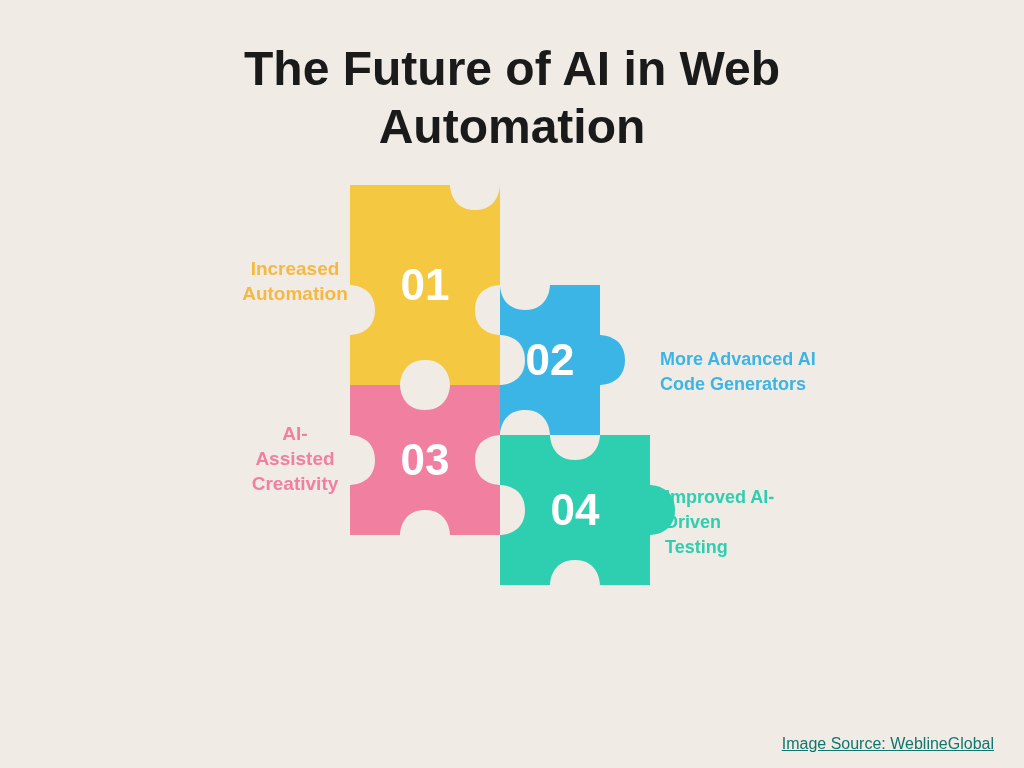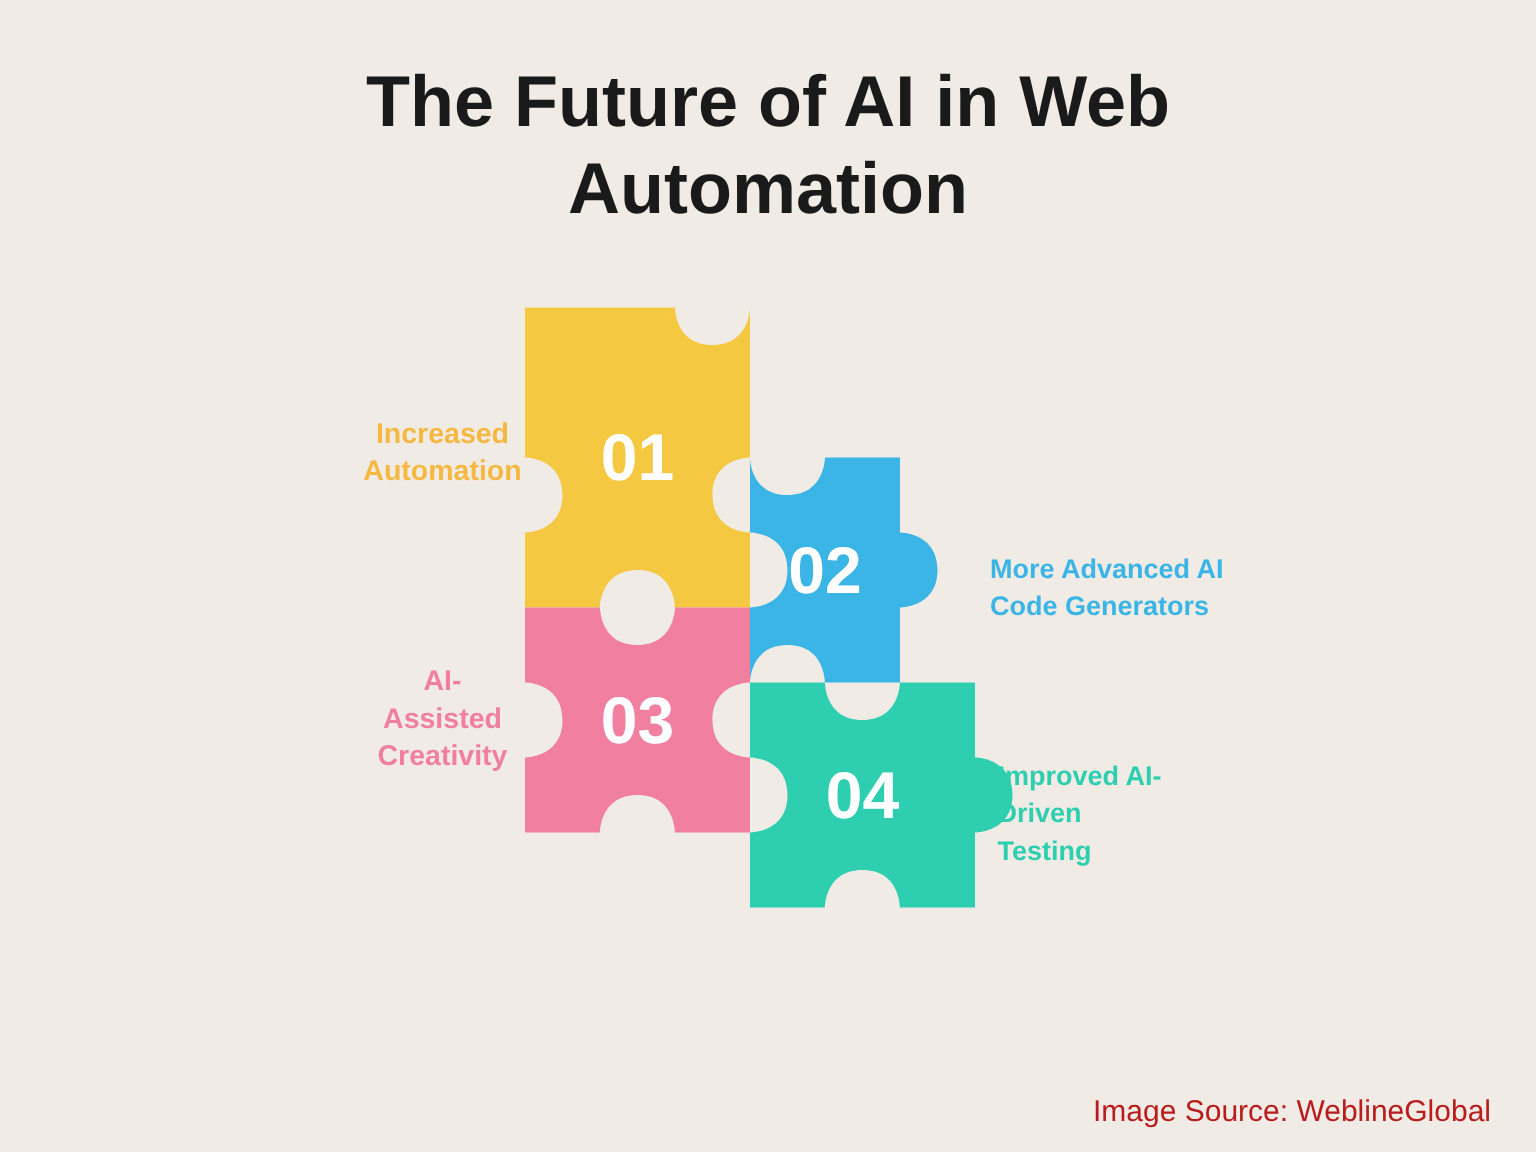--- a/index.html
+++ b/index.html
@@ -8,42 +8,42 @@
       height: 768px;
       background-color: #f0ebe5;
       font-family: 'Arial', sans-serif;
       overflow: hidden;
       position: relative;
     }
 
     .title-section {
       text-align: center;
       padding-top: 40px;
-      margin-bottom: 20px;
     }
 
     .title-section h1 {
       font-size: 48px;
       font-weight: 900;
       color: #1a1a1a;
       line-height: 1.2;
     }
 
     .puzzle-container {
       position: relative;
       width: 100%;
       height: 540px;
     }
 
     .source-text {
       position: absolute;
       bottom: 15px;
       right: 30px;
-      font-size: 20px;
-      color: #b91c1c;
+      font-size: 16px;
+      color: #0f766e;
+      text-decoration: underline;
     }
   </style>
 </head>
 <body>
 
 <div>
 
   <div class="title-section">
     <h1>
       <span>The Future of AI in Web</span><br>

